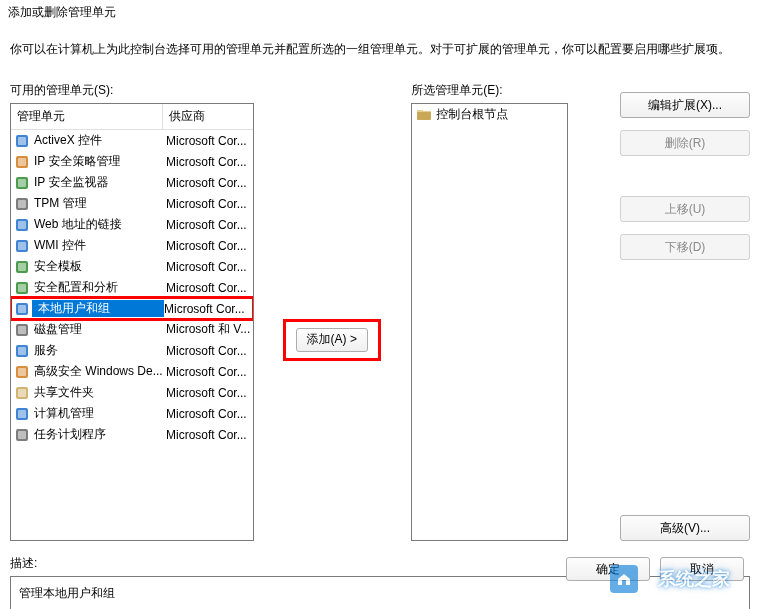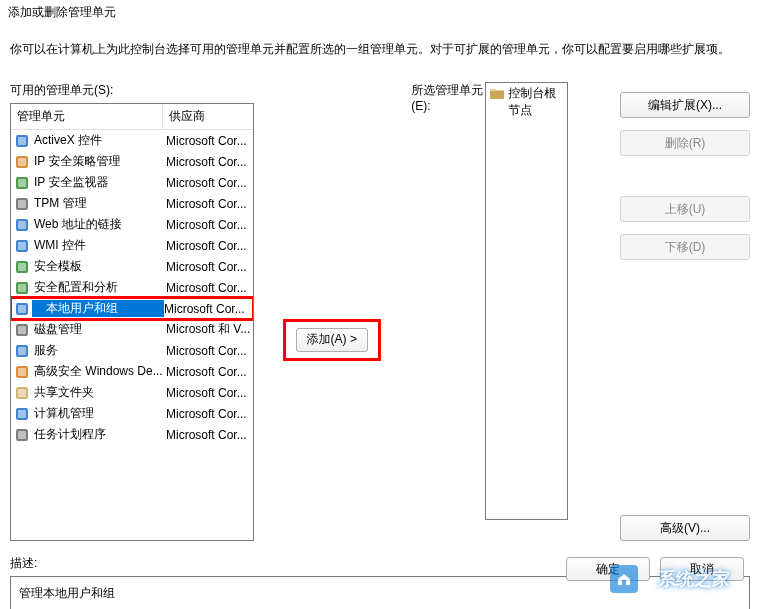--- a/index.html
+++ b/index.html
@@ -36,21 +36,21 @@
     width: 67px;
     display: flex;
     align-items: center;
     justify-content: center;
     flex-direction: column;
     position: relative;
   }
   .col-selected {
     width: 220px;
     display: flex;
-    flex-direction: row;
+    flex-direction: column;
     margin-left: 2px;
   }
   .col-buttons {
     width: 140px;
     margin-left: 8px;
     display: flex;
     flex-direction: column;
     gap: 12px;
     padding-top: 10px;
   }
@@ -103,21 +103,21 @@
   }
   .list-row .cell-vendor {
     flex: 1;
     white-space: nowrap;
     overflow: hidden;
     text-overflow: ellipsis;
   }
   .row-selected .cell-name {
     background: #0078d7;
     color: #fff;
-    padding-left: 14px;
+    padding-left: 6px;
     margin-left: -2px;
   }
   .row-hl-wrap {
     outline: 3px solid #ff0000;
     outline-offset: -1px;
   }
   .selected-root {
     display: flex;
     height: 20px;
     padding: 2px 4px;

